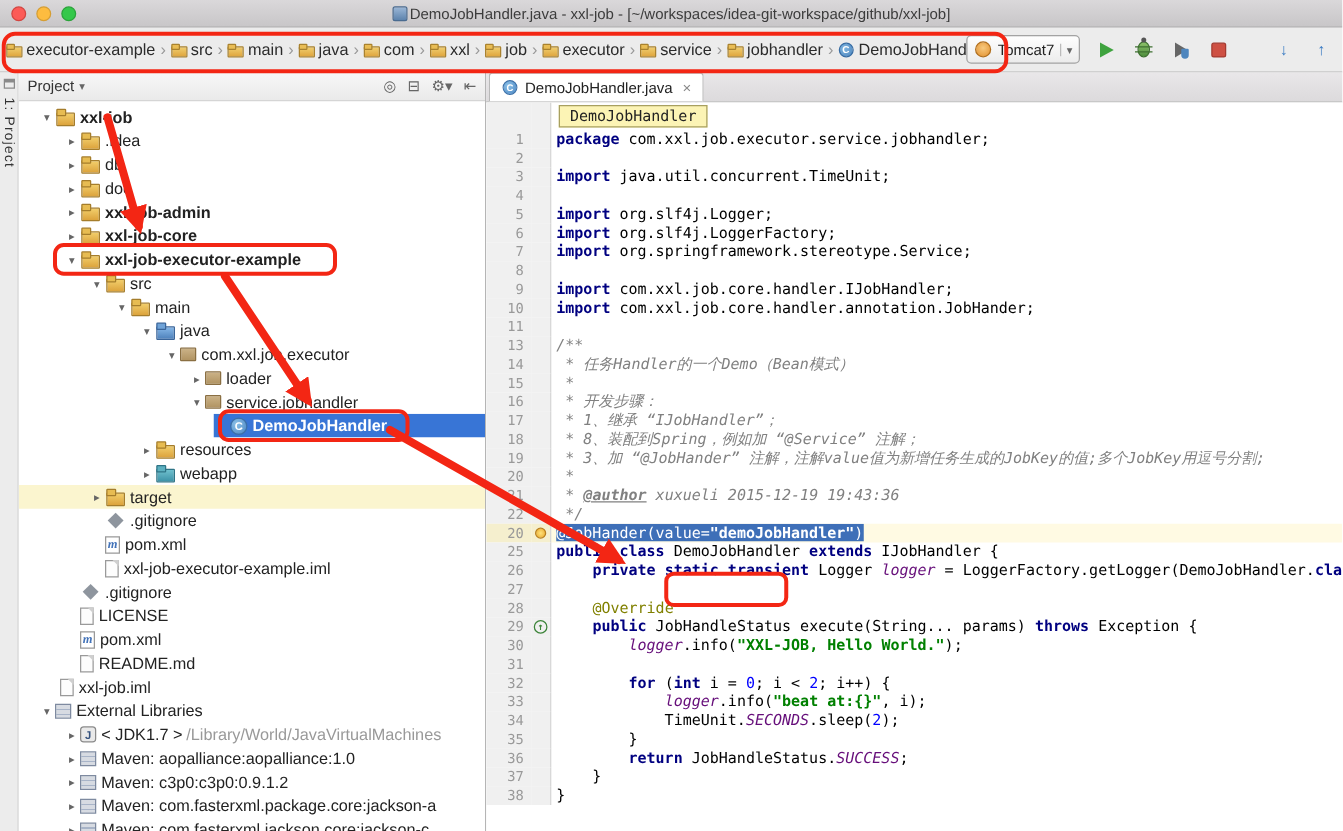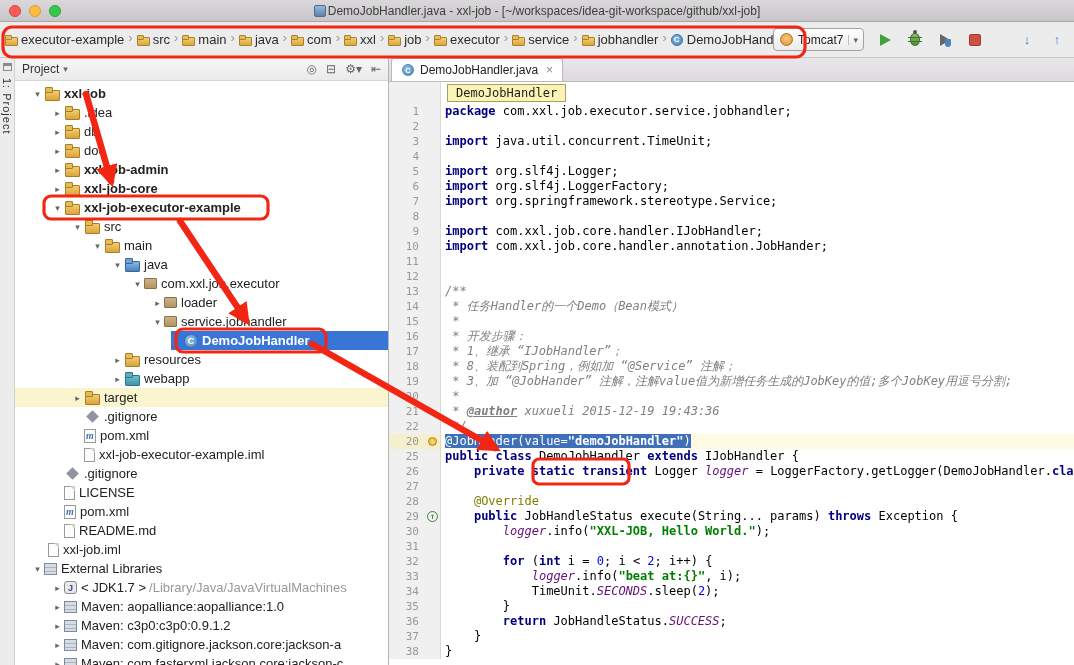--- a/index.html
+++ b/index.html
@@ -11,21 +11,21 @@
   .lights{display:flex;gap:8px;margin-left:9px;z-index:2}
   .light{width:12px;height:12px;border-radius:50%}
   .light.red{background:#fc5b57;border:1px solid #d34540}
   .light.yellow{background:#fdbc40;border:1px solid #d69e33}
   .light.green{background:#34c84a;border:1px solid #2aa33a}
   .title-text{position:absolute;left:0;right:0;top:0;bottom:0;display:flex;align-items:center;justify-content:center;gap:2px;font-size:12px;color:#3c3c3c}
   .title-icon{width:12px;height:12px;border-radius:2px;background:linear-gradient(#9ab6d6,#5d83ad);border:1px solid #4a6b90}
 
   
   .navbar{height:36px;background:#ececec;border-bottom:1px solid #c6c6c6;display:flex;align-items:center;padding:0 8px 0 2px}
-  .crumbs{display:flex;flex:1;min-width:0;overflow:hidden;white-space:nowrap}
+  .crumbs{display:flex;align-items:center;flex:1;min-width:0;overflow:hidden;white-space:nowrap}
   .crumb{display:inline-flex;align-items:center;gap:4px;padding:2px 3px;color:#2b2b2b;font-size:13px}
   .crumb-sep{color:#999;font-size:13px;margin:0 1px}
   .mini-icon{width:12px;height:12px;position:relative;flex:none;display:inline-flex;align-items:center;justify-content:center}
   .mini-icon.folder::before{content:"";position:absolute;left:0;top:3px;width:11px;height:7px;background:linear-gradient(#f0ce6f,#dfa63f);border:1px solid #a9822f;border-radius:1px}
   .mini-icon.folder::after{content:"";position:absolute;left:0;top:1px;width:5px;height:3px;background:#e9bd55;border:1px solid #a9822f;border-radius:1px}
   .mini-icon.class{background:radial-gradient(circle at 35% 35%,#7fb5e0,#4e86be);border:1px solid #376ca3;border-radius:50%;color:#fff;font-size:8px;font-weight:bold}
   .run-area{display:flex;align-items:center;gap:12px;margin-left:auto;flex:none}
   .combo{display:flex;align-items:center;gap:5px;background:linear-gradient(#fefefe,#ececec);border:1px solid #a3a3a3;border-radius:4px;height:23px;padding:0 5px 0 6px;font-size:12px}
   .combo-arrow{border-left:1px solid #bbb;padding-left:4px;color:#666;font-size:9px}
   .tomcat-icon{width:13px;height:13px;border-radius:50%;background:radial-gradient(circle at 50% 40%,#f7c97e,#e2902f);border:1px solid #b06f1e}
@@ -407,42 +407,42 @@
             <span class="chev">▾</span>
             <span class="ti libraries"></span>
             <span class="label">External Libraries</span>
           </span>
         </div>
         <div class="tree-row" style="padding-left: 36px;">
           <span class="row-inner">
             <span class="chev">▸</span>
             <span class="ti jdk">J</span>
             <span class="label">&lt; JDK1.7 &gt;</span>
-            <span class="sub">/Library/Java/JavaVirtualMachines</span>
+            <span class="sub">/Library/World/JavaVirtualMachines</span>
           </span>
         </div>
         <div class="tree-row" style="padding-left: 36px;">
           <span class="row-inner">
             <span class="chev">▸</span>
             <span class="ti library"></span>
             <span class="label">Maven: aopalliance:aopalliance:1.0</span>
           </span>
         </div>
         <div class="tree-row" style="padding-left: 36px;">
           <span class="row-inner">
             <span class="chev">▸</span>
             <span class="ti library"></span>
             <span class="label">Maven: c3p0:c3p0:0.9.1.2</span>
           </span>
         </div>
         <div class="tree-row" style="padding-left: 36px;">
           <span class="row-inner">
             <span class="chev">▸</span>
             <span class="ti library"></span>
-            <span class="label">Maven: com.gitignore.jackson.core:jackson-a</span>
+            <span class="label">Maven: com.fasterxml.package.core:jackson-a</span>
           </span>
         </div>
         <div class="tree-row" style="padding-left: 36px;">
           <span class="row-inner">
             <span class="chev">▸</span>
             <span class="ti library"></span>
             <span class="label">Maven: com.fasterxml.jackson.core:jackson-c</span>
           </span>
         </div>
       </div>
@@ -512,25 +512,20 @@
             <span class="ln">10</span>
             <span class="fold"></span>
             <span class="lt"><span class="tok-k">import </span><span class="tok-p">com.xxl.job.core.handler.annotation.JobHander;</span></span>
           </div>
           <div class="code-line">
             <span class="ln">11</span>
             <span class="fold"></span>
             <span class="lt"></span>
           </div>
           <div class="code-line">
-            <span class="ln">12</span>
-            <span class="fold"></span>
-            <span class="lt"></span>
-          </div>
-          <div class="code-line">
             <span class="ln">13</span>
             <span class="fold"></span>
             <span class="lt"><span class="tok-c">/**</span></span>
           </div>
           <div class="code-line">
             <span class="ln">14</span>
             <span class="fold"></span>
             <span class="lt"><span class="tok-c"> * 任务Handler的一个Demo（Bean模式）</span></span>
           </div>
           <div class="code-line">

